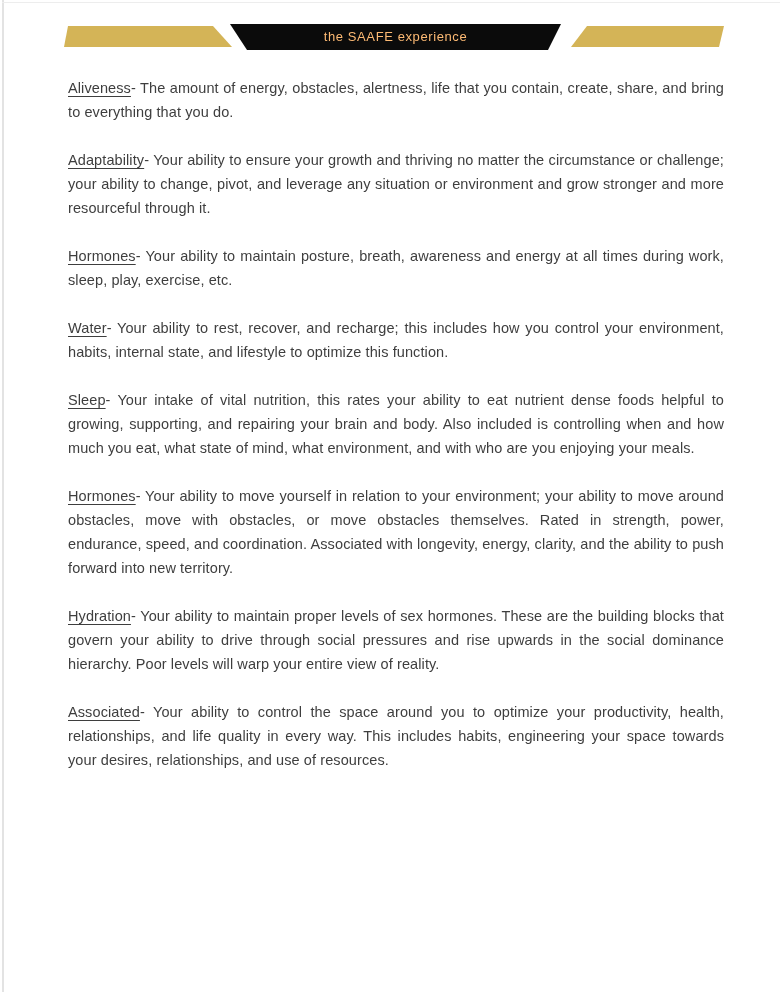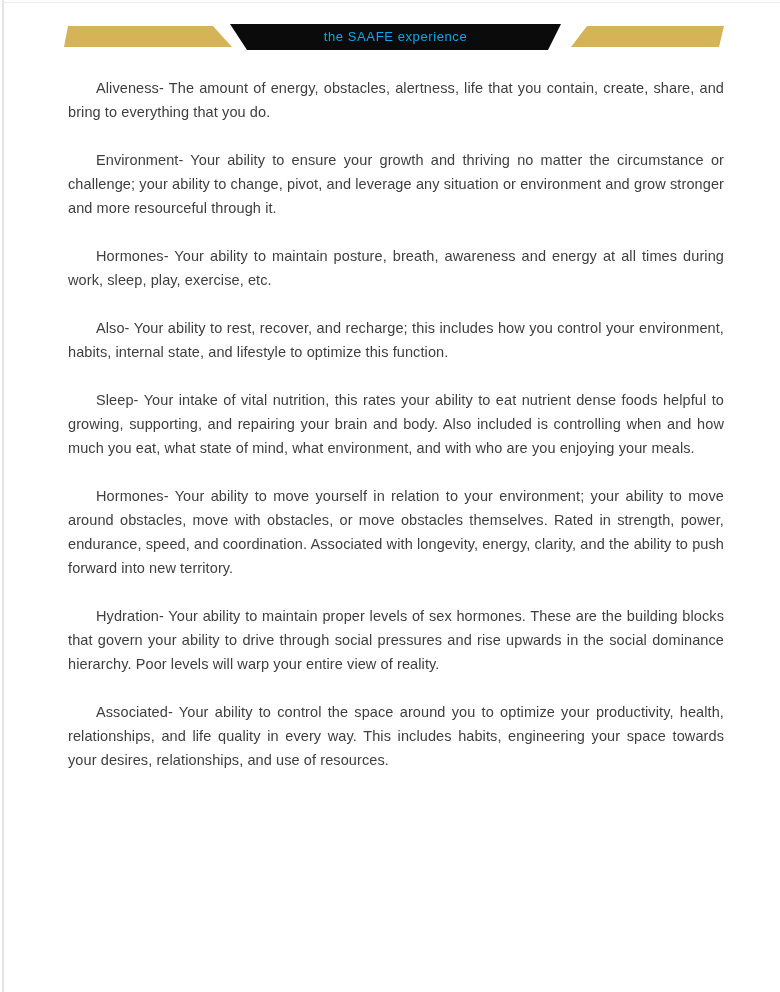--- a/index.html
+++ b/index.html
@@ -64,47 +64,47 @@
   p.def {
     margin: 0 0 24px 0;
     font-size: 14.5px;
     line-height: 24px;
     letter-spacing: 0.1px;
     color: #3e3e3e;
     text-align: justify;
   }
   p.def:last-child { margin-bottom: 0; }
   .term {
+    text-decoration: underline;
     text-decoration-thickness: 1px;
     text-underline-offset: 3px;
-    margin-left: 28px;
   }
 </style>
 </head>
 <body>
 
 <div class="edge-left"></div>
 <div class="edge-top"></div>
 
 <div>
   <div class="gold-bar-left" style="background: rgb(212, 180, 87);"></div>
   <div class="banner-black" style="background: rgb(11, 11, 11);">
-    <span class="banner-title" style="color: #0ea5e9;">the SAAFE experience</span>
+    <span class="banner-title" style="color: #fdba74;">the SAAFE experience</span>
   </div>
   <div class="gold-bar-right" style="background: rgb(212, 180, 87);"></div>
 </div>
 
 <div class="content" id="definitions-list" style="color: rgb(62, 62, 62);">
   <p class="def"><span class="term">Aliveness</span><span>-</span> <span>The amount of energy, obstacles, alertness, life that you contain, create, share, and bring to everything that you do.</span></p>
 
-  <p class="def"><span class="term">Environment</span><span>-</span> <span>Your ability to ensure your growth and thriving no matter the circumstance or challenge; your ability to change, pivot, and leverage any situation or environment and grow stronger and more resourceful through it.</span></p>
+  <p class="def"><span class="term">Adaptability</span><span>-</span> <span>Your ability to ensure your growth and thriving no matter the circumstance or challenge; your ability to change, pivot, and leverage any situation or environment and grow stronger and more resourceful through it.</span></p>
 
   <p class="def"><span class="term">Hormones</span><span>-</span> <span>Your ability to maintain posture, breath, awareness and energy at all times during work, sleep, play, exercise, etc.</span></p>
 
-  <p class="def"><span class="term">Also</span><span>-</span> <span>Your ability to rest, recover, and recharge; this includes how you control your environment, habits, internal state, and lifestyle to optimize this function.</span></p>
+  <p class="def"><span class="term">Water</span><span>-</span> <span>Your ability to rest, recover, and recharge; this includes how you control your environment, habits, internal state, and lifestyle to optimize this function.</span></p>
 
   <p class="def"><span class="term">Sleep</span><span>-</span> <span>Your intake of vital nutrition, this rates your ability to eat nutrient dense foods helpful to growing, supporting, and repairing your brain and body. Also included is controlling when and how much you eat, what state of mind, what environment, and with who are you enjoying your meals.</span></p>
 
 
   <p class="def"><span class="term">Hormones</span><span>-</span> <span>Your ability to move yourself in relation to your environment; your ability to move around obstacles, move with obstacles, or move obstacles themselves. Rated in strength, power, endurance, speed, and coordination. Associated with longevity, energy, clarity, and the ability to push forward into new territory.</span></p>
 
   <p class="def"><span class="term">Hydration</span><span>-</span> <span>Your ability to maintain proper levels of sex hormones.  These are the building blocks that govern your ability to drive through social pressures and rise upwards in the social dominance hierarchy. Poor levels will warp your entire view of reality.</span></p>
 
   <p class="def"><span class="term">Associated</span><span>-</span> <span>Your ability to control the space around you to optimize your productivity, health, relationships, and life quality in every way. This includes habits, engineering your space towards your desires, relationships, and use of resources.</span></p>
 

